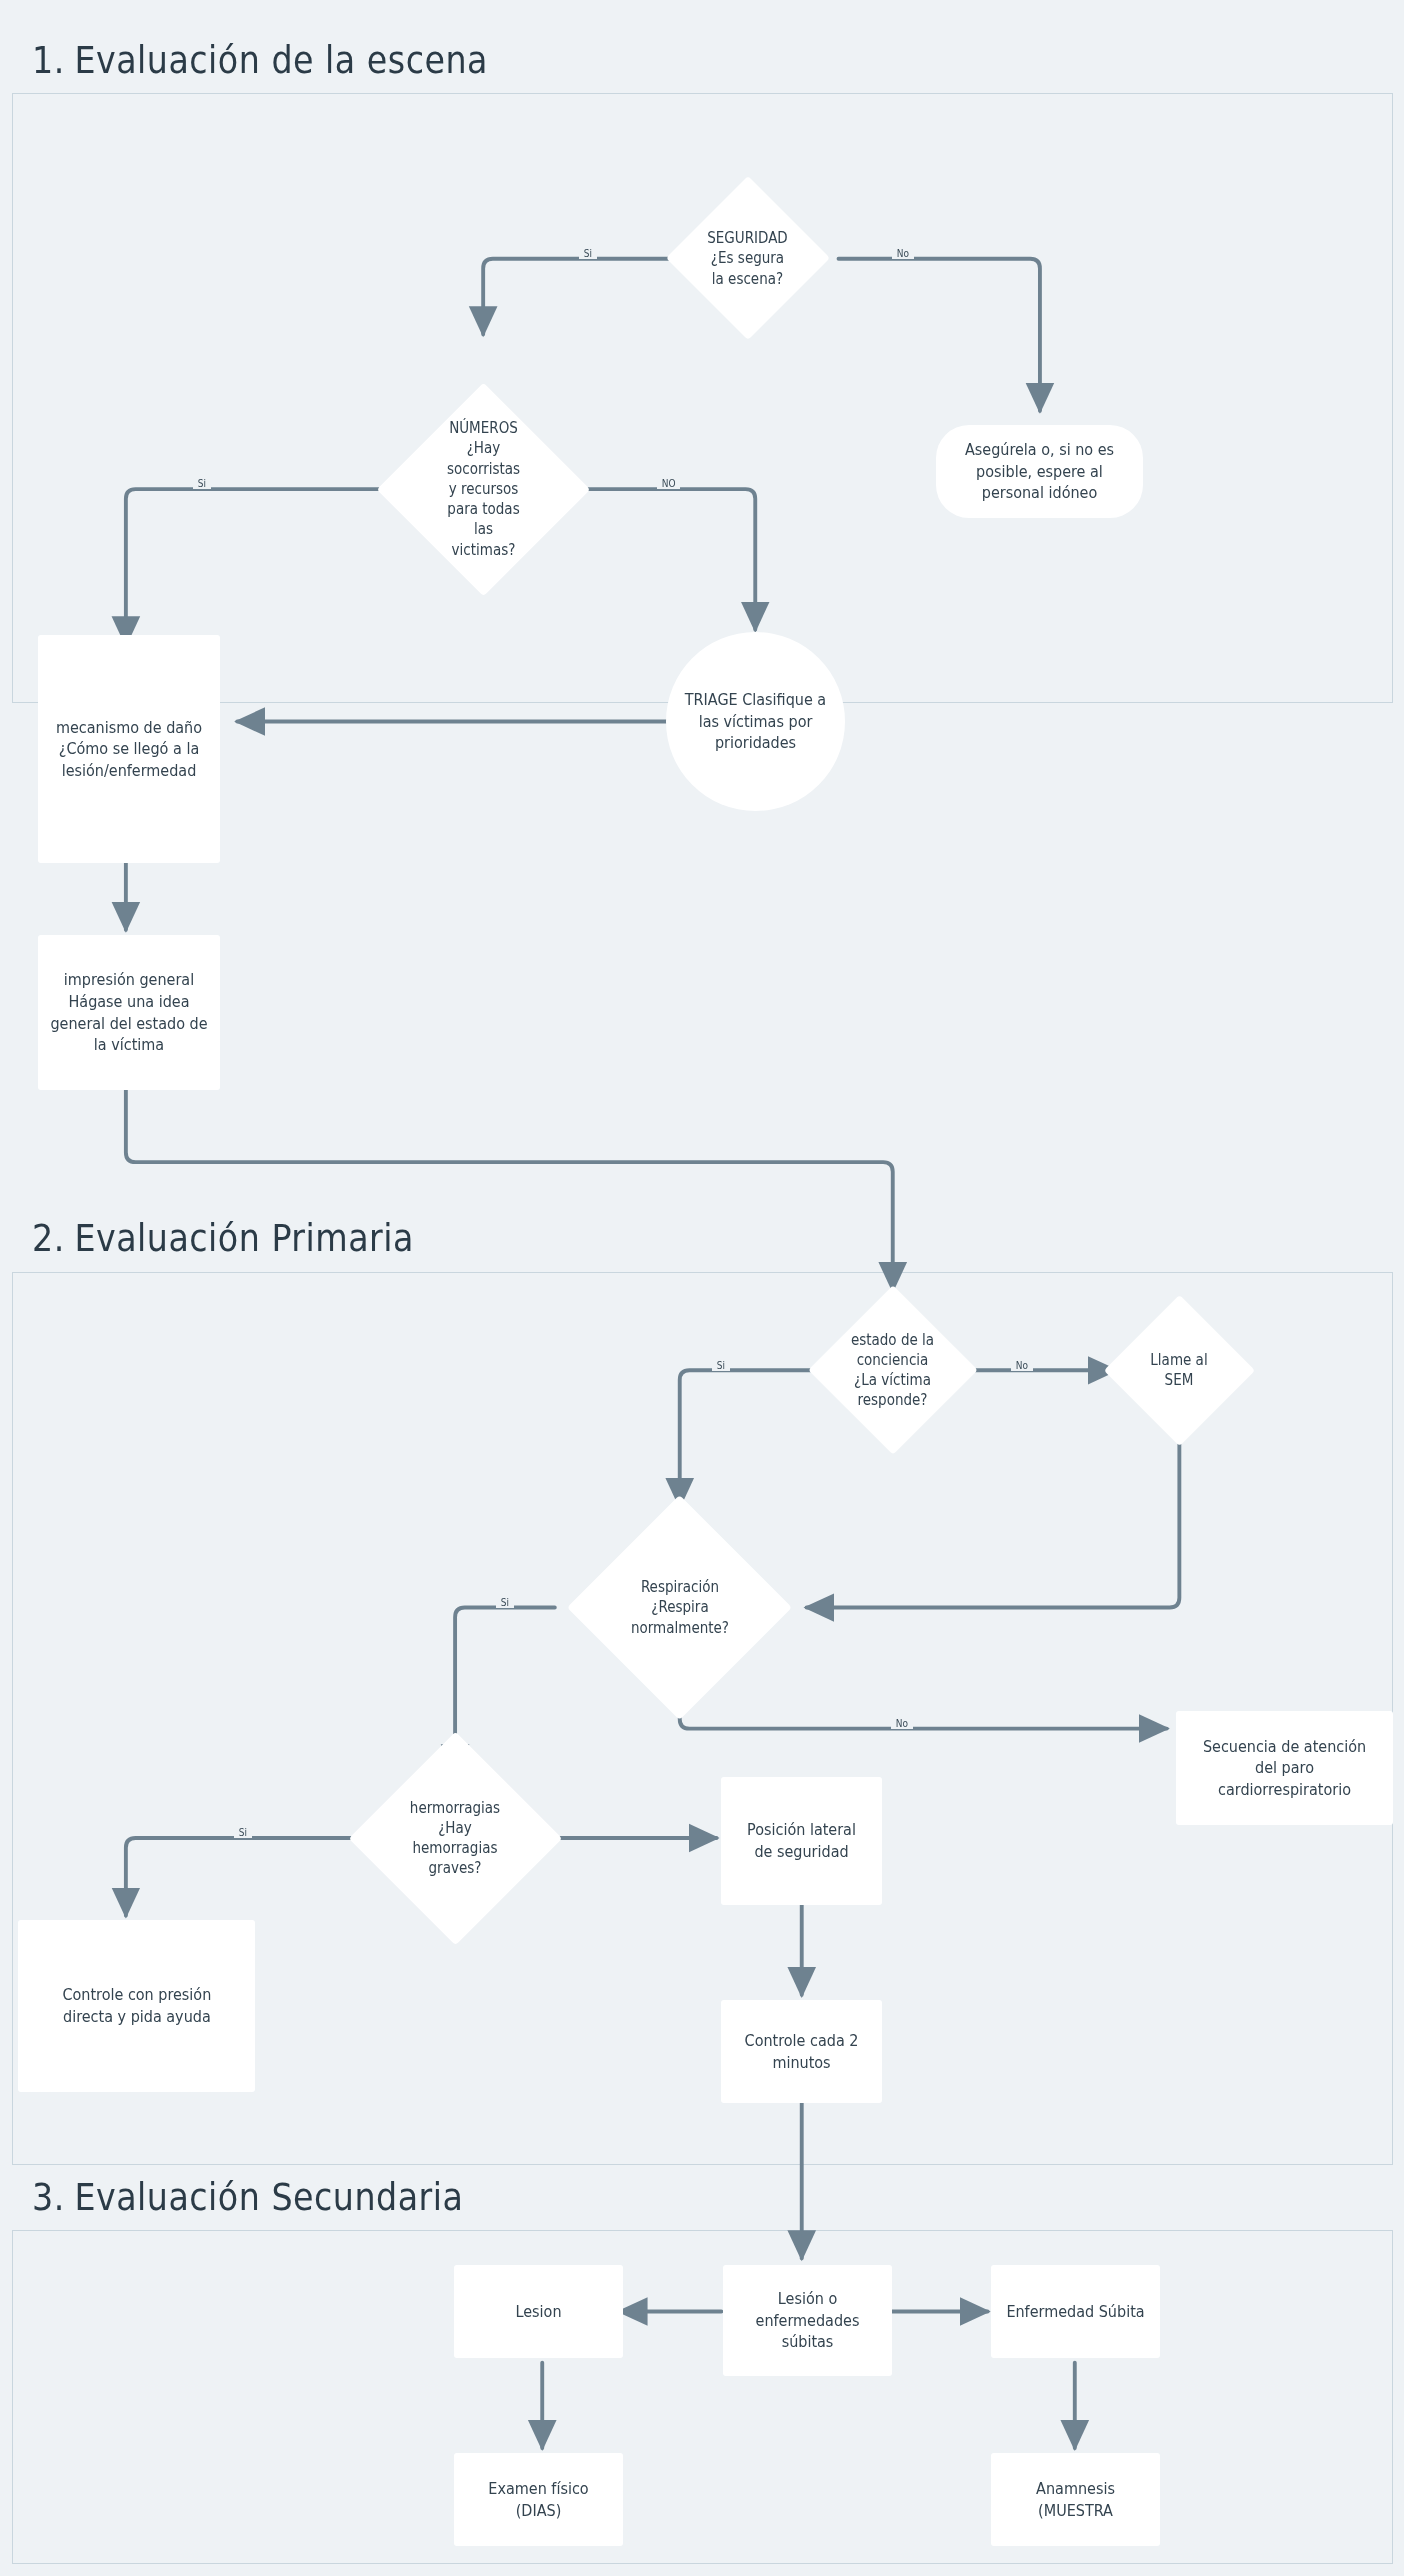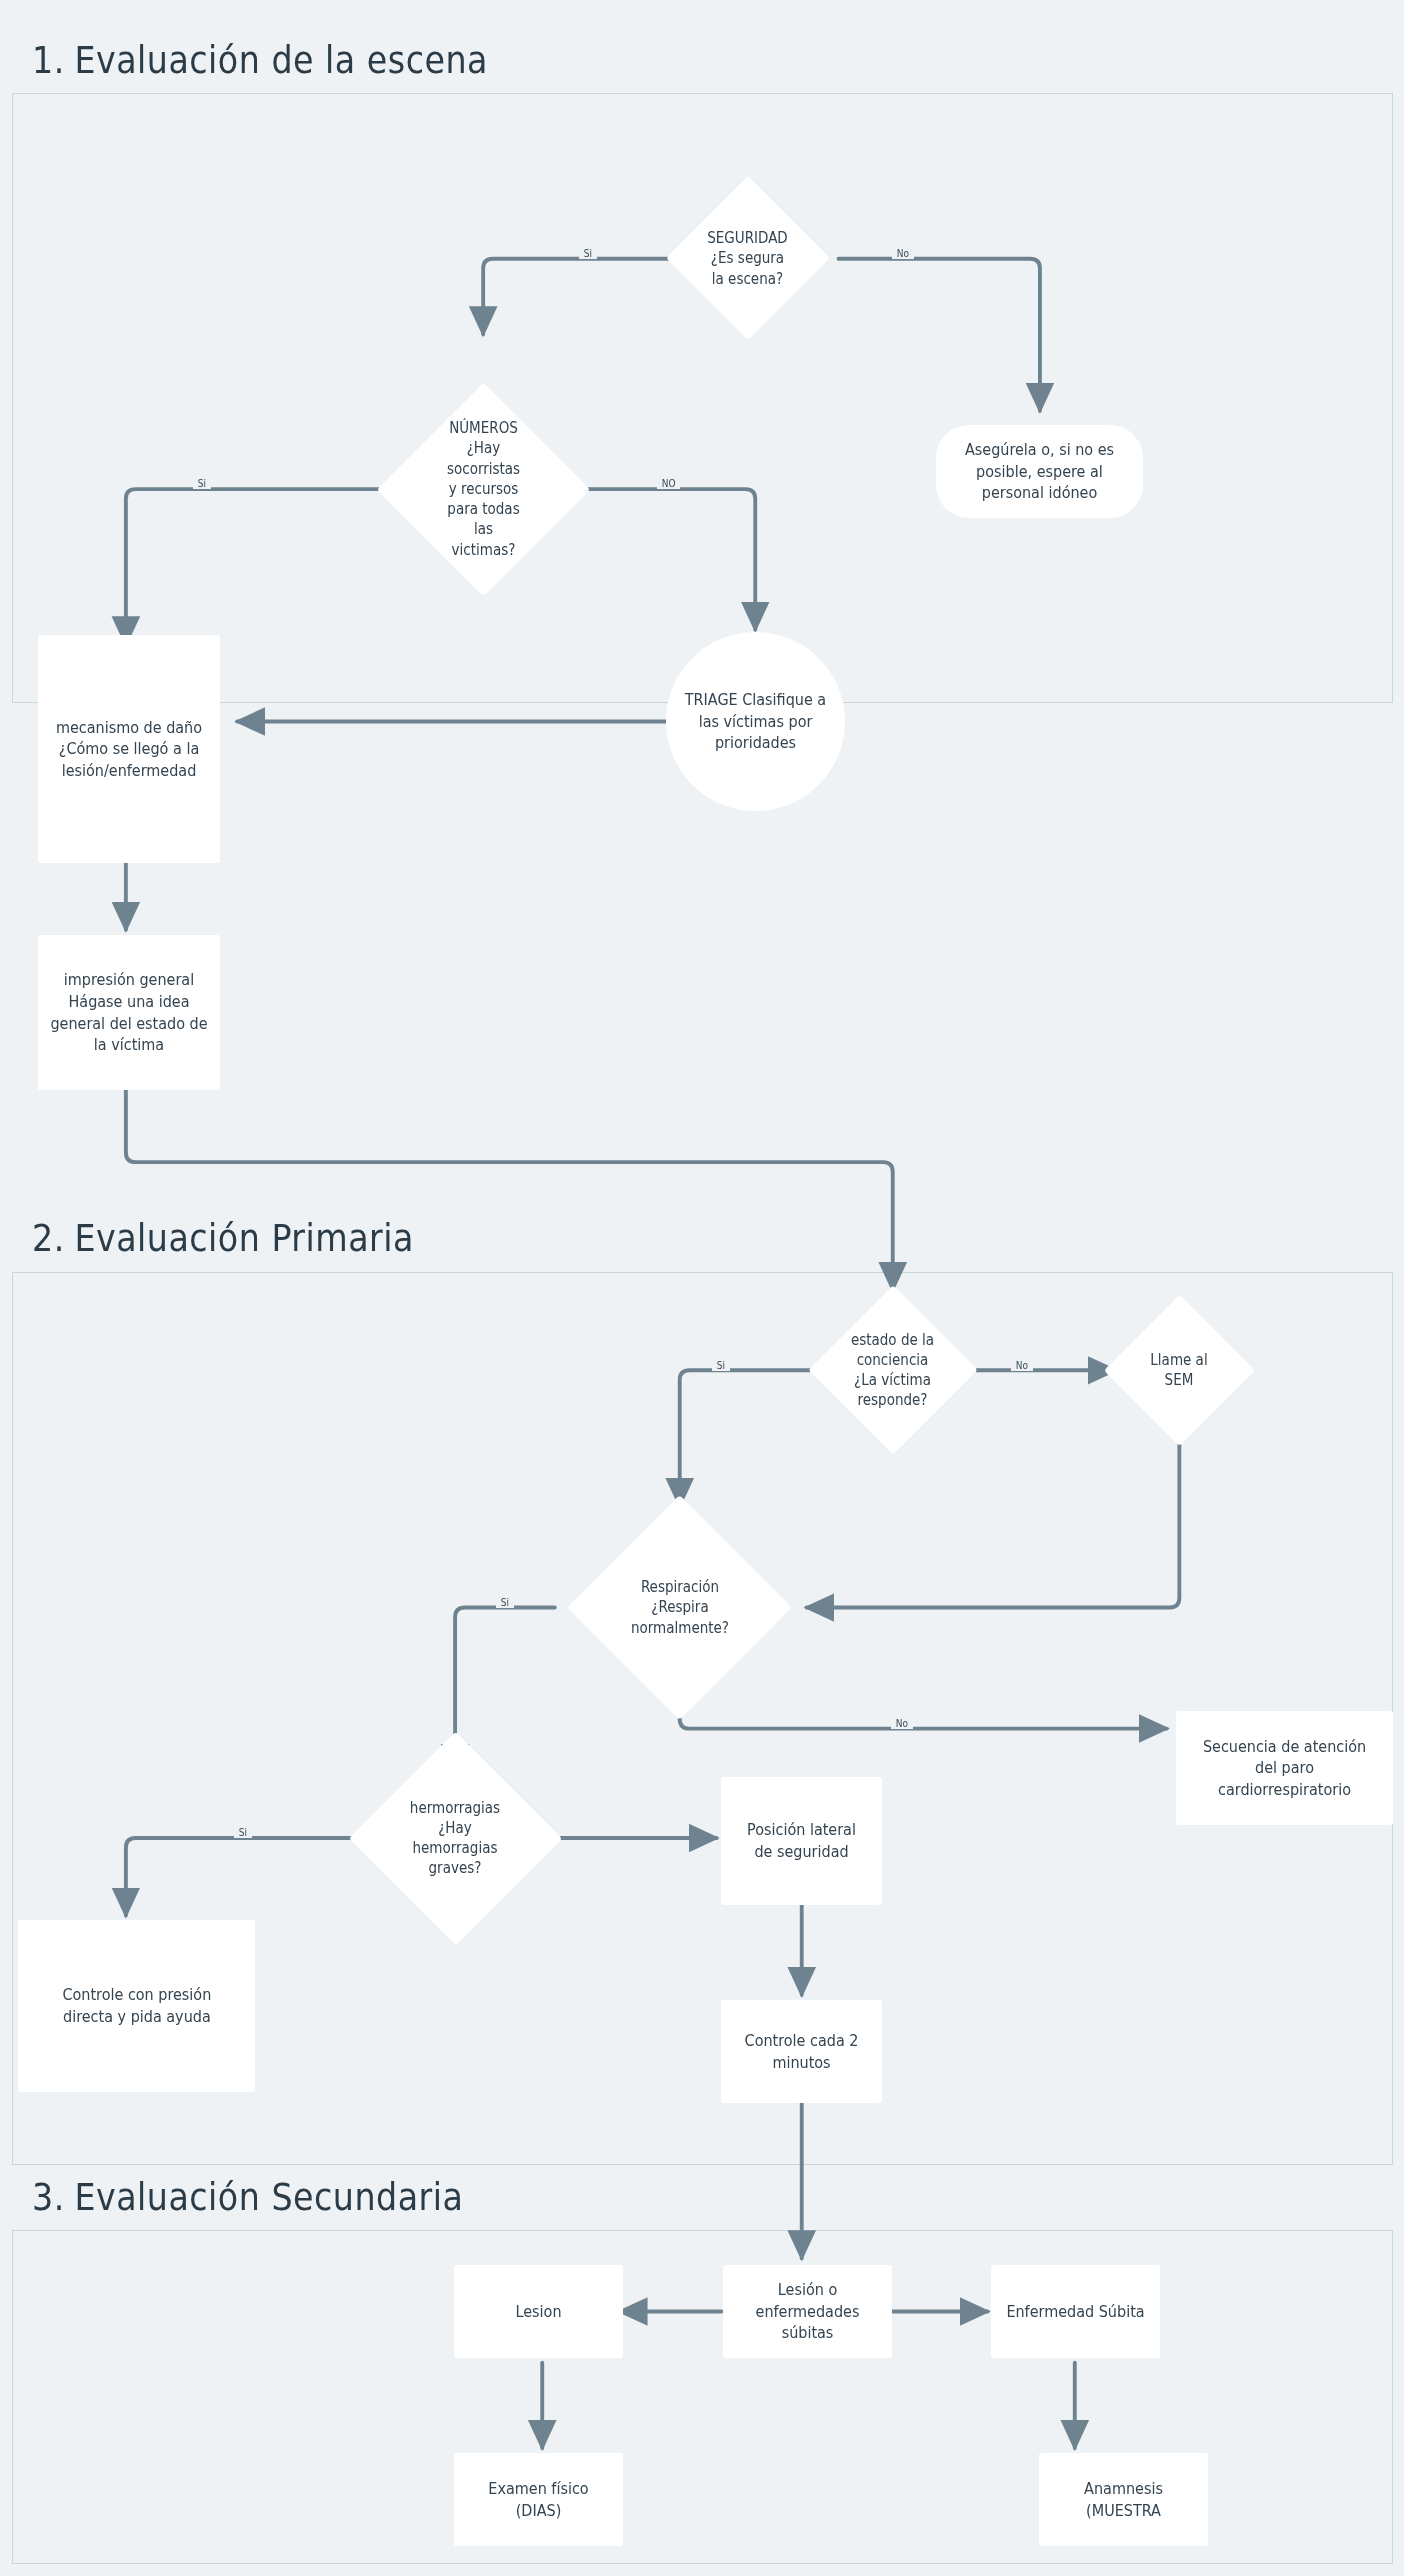--- a/index.html
+++ b/index.html
@@ -218,40 +218,40 @@
 <div class="node rect" style="left:721px;top:1777px;width:161px;height:128px;">
   <span>Posición lateral
 de seguridad</span>
 </div>
 
 <div class="node rect" style="left:721px;top:2000px;width:161px;height:103px;">
   <span>Controle cada 2
 minutos</span>
 </div>
 
-<div class="node rect" style="left:723px;top:2265px;width:169px;height:93px;">
+<div class="node rect" style="left:723px;top:2265px;width:169px;height:111px;">
   <span>Lesión o
 enfermedades
 súbitas</span>
 </div>
 
 <div class="node rect" style="left:454px;top:2265px;width:169px;height:93px;">
   <span>Lesion</span>
 </div>
 
 <div class="node rect" style="left:991px;top:2265px;width:169px;height:93px;">
   <span>Enfermedad Súbita</span>
 </div>
 
 <div class="node rect" style="left:454px;top:2453px;width:169px;height:93px;">
   <span>Examen físico
 (DIAS)</span>
 </div>
 
-<div class="node rect" style="left:991px;top:2453px;width:169px;height:93px;margin-left:48px;">
+<div class="node rect" style="left:991px;top:2453px;width:169px;height:93px;">
   <span>Anamnesis
 (MUESTRA</span>
 </div>
 
 <div class="edge-label" style="left:579px;top:248px;">Si</div>
 <div class="edge-label" style="left:892px;top:248px;">No</div>
 <div class="edge-label" style="left:193px;top:478px;">Si</div>
 <div class="edge-label" style="left:657px;top:478px;">NO</div>
 <div class="edge-label" style="left:712px;top:1360px;">Si</div>
 <div class="edge-label" style="left:1011px;top:1360px;">No</div>

